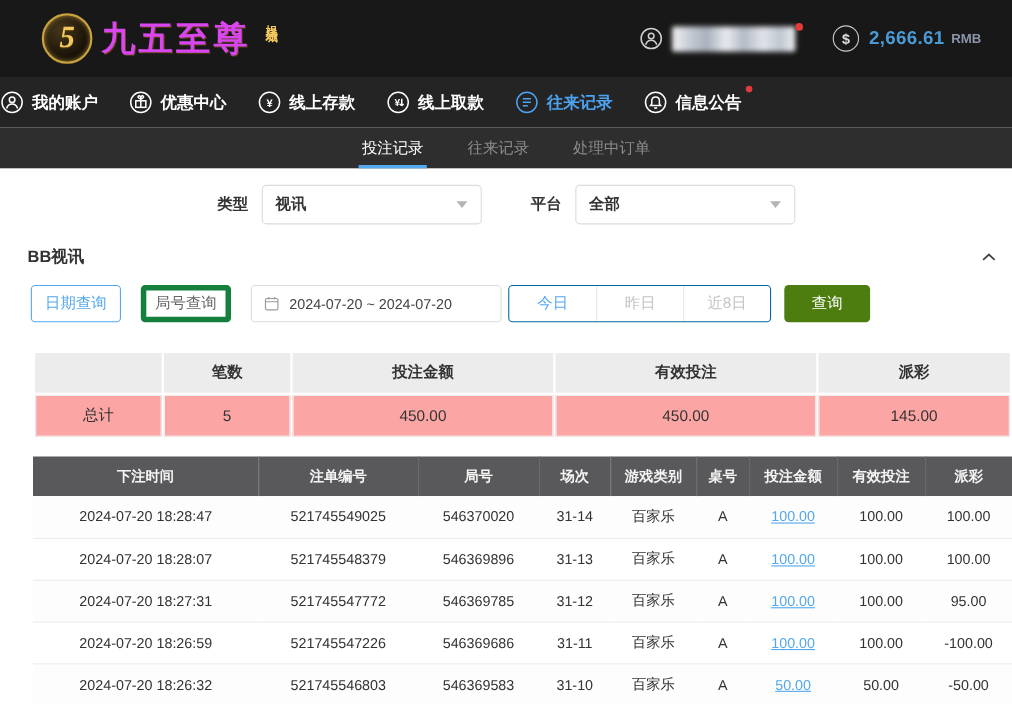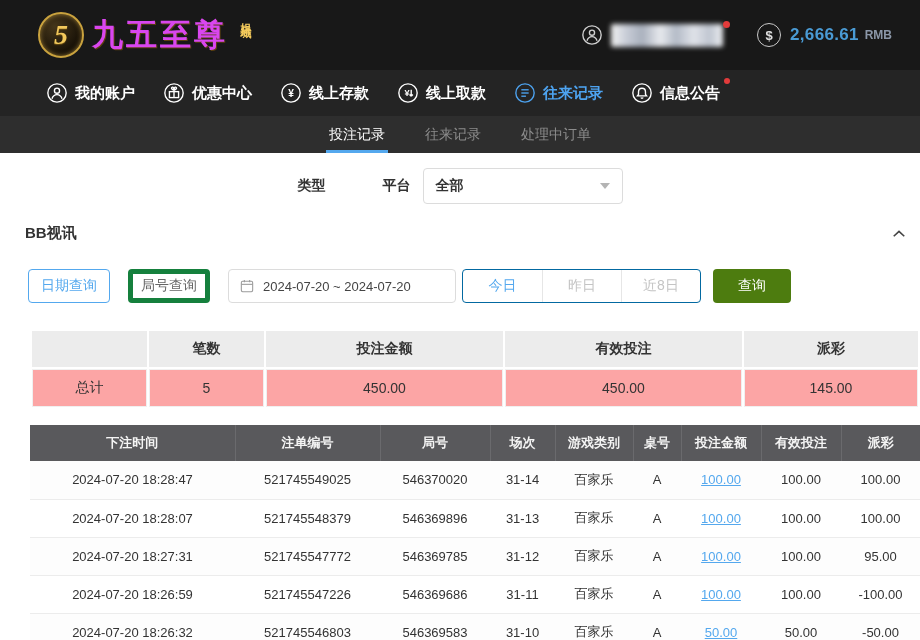--- a/index.html
+++ b/index.html
@@ -30,21 +30,21 @@
   .dot-red { position:absolute; top:-3px; right:-7px; width:7px; height:7px;
             border-radius:50%; background:#e23b3b; }
   .cur-ic { width:24px; height:24px; border-radius:50%; border:1px solid #c9c9c9;
             color:#e0e0e0; font-size:13px; font-weight:bold; display:flex;
             align-items:center; justify-content:center; margin-right:9px; }
   .balance-amt { color:#4a9bd5; font-size:17px; font-weight:bold; letter-spacing:.3px; }
   .balance-cur { color:#8b97a8; font-size:12px; font-weight:bold; margin-left:6px; }
 
   
   .mainnav { height:46px; background:#242424; display:flex; align-items:center;
-             padding-left:46px; gap:28px; }
+             gap:28px; }
   .nav-item { display:flex; align-items:center; gap:7px; color:#fff; font-size:15px;
              font-weight:bold; cursor:pointer; position:relative; }
   .nav-item.active { color:#4da3f0; }
   .nav-item svg { display:block; }
   .nav-dot { position:absolute; top:-4px; right:-10px; width:6px; height:6px;
              border-radius:50%; background:#e23b3b; }
 
   
   .subtabs { height:37px; background:#2e2e2e; display:flex; align-items:stretch;
              justify-content:center; gap:34px; }
@@ -64,21 +64,21 @@
             border-right:5px solid transparent; border-top:6px solid #b4b4b4; }
   .gap-45 { width:45px; }
 
   
   .section-head { margin:20px 12px 0 25px; display:flex; align-items:center;
             justify-content:space-between; }
   .section-title { font-size:15px; font-weight:bold; color:#333; }
   .collapse-btn { cursor:pointer; display:flex; }
 
   
-  .query-row { margin:26px 0 0 28px; display:flex; align-items:flex-end; }
+  .query-row { margin:16px 0 0 28px; display:flex; align-items:flex-end; }
   .btn { height:34px; border-radius:4px; background:#fff; font-size:14px;
          display:flex; align-items:center; justify-content:center; cursor:pointer; }
   .btn-date-query { width:82px; border:1px solid #54a8ee; color:#54a8ee; }
   .btn-round-query { width:82px; border:5px solid #15803d; color:#666; margin-left:18px; }
   .date-input { margin-left:18px; width:228px; height:34px; border:1px solid #dcdcdc;
          border-radius:4px; display:flex; align-items:center; padding:0 10px;
          font-size:13px; color:#444; cursor:pointer; }
   .date-input svg { margin-right:8px; flex:none; }
   .seg-group { margin-left:6px; display:flex; border:1px solid #0369a1; border-radius:4px;
          overflow:hidden; height:34px; }
@@ -190,20 +190,24 @@
 </nav>
 
 <div class="subtabs">
   <div class="subtab active">投注记录</div>
   <div class="subtab">往来记录</div>
   <div class="subtab">处理中订单</div>
 </div>
 
 <div class="filter-row">
   <span class="filter-label">类型</span>
+  <div class="select">
+    <span>视讯</span>
+    <span class="caret"></span>
+  </div>
   <span class="gap-45"></span>
   <span class="filter-label">平台</span>
   <div class="select">
     <span>全部</span>
     <span class="caret"></span>
   </div>
 </div>
 
 <div class="section-head">
   <span class="section-title">BB视讯</span>

